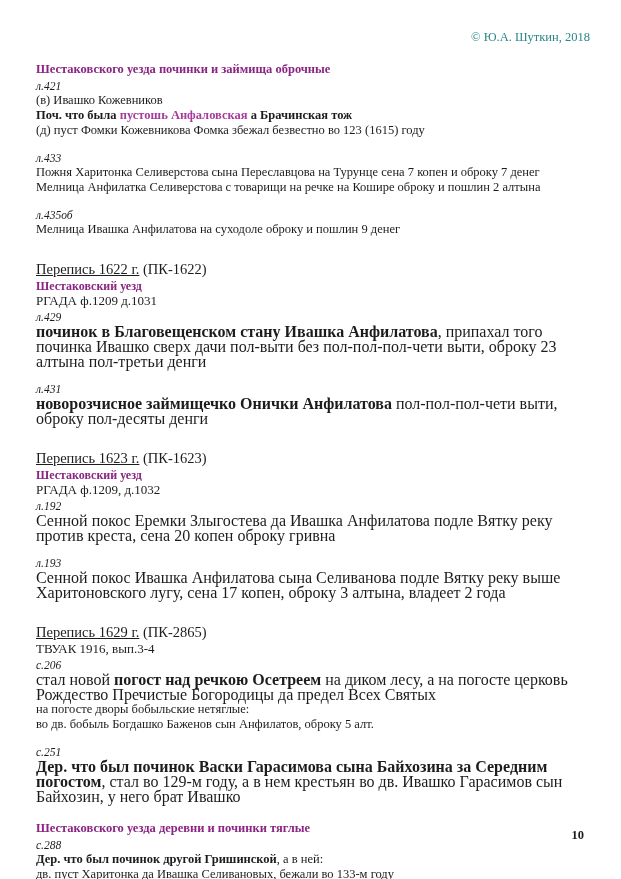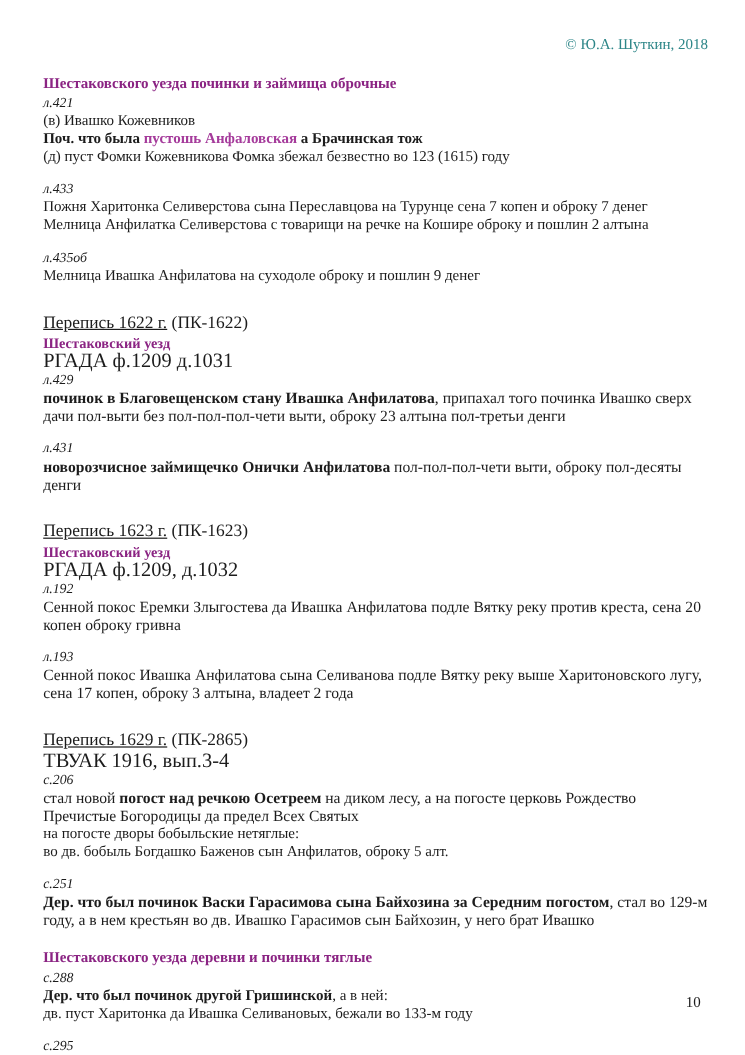--- a/index.html
+++ b/index.html
@@ -13,36 +13,37 @@
     overflow: hidden;
   }
   .content { padding: 30px 30px 0 36px; }
   .copyright {
     font-size: 12.5px;
     line-height: 15px;
     color: #2d8688;
     text-align: right;
   }
   .line { font-size: 12.5px; line-height: 15px; }
-  .para { font-size: 13px; line-height: 15px; }
+  .para { font-size: 16px; line-height: 15px; }
   .folio { font-size: 11.5px; line-height: 14px; font-style: italic; margin-top: 2px; }
   .gap { margin-top: 13px; }
   .bold { font-weight: bold; }
   .purple-heading { color: #8b2483; font-weight: bold; font-size: 12.5px; line-height: 15px; margin-top: 17px; }
   .purple-inline { color: #a53b9b; font-weight: bold; }
   .green-heading { color: #1f9422; font-weight: bold; font-size: 12.5px; line-height: 15px; margin-top: 1px; }
   .uezd { color: #8b2483; font-weight: bold; font-size: 12px; line-height: 15px; }
-  .src { font-size: 17px; line-height: 14px; }
+  .src { font-size: 13px; line-height: 14px; }
   .sec-title { font-size: 14.5px; line-height: 19px; margin-top: 23px; }
   .sec-title .title-main { font-weight: normal; text-decoration: underline; }
   .page-number {
     position: absolute;
     top: 828px;
     right: 36px;
     font-size: 12.5px;
+    font-weight: bold;
   }
 </style>
 </head>
 <body>
 
 <div class="page">
   <div class="content">
 
     <div class="copyright">© Ю.А. Шуткин, 2018</div>
 

